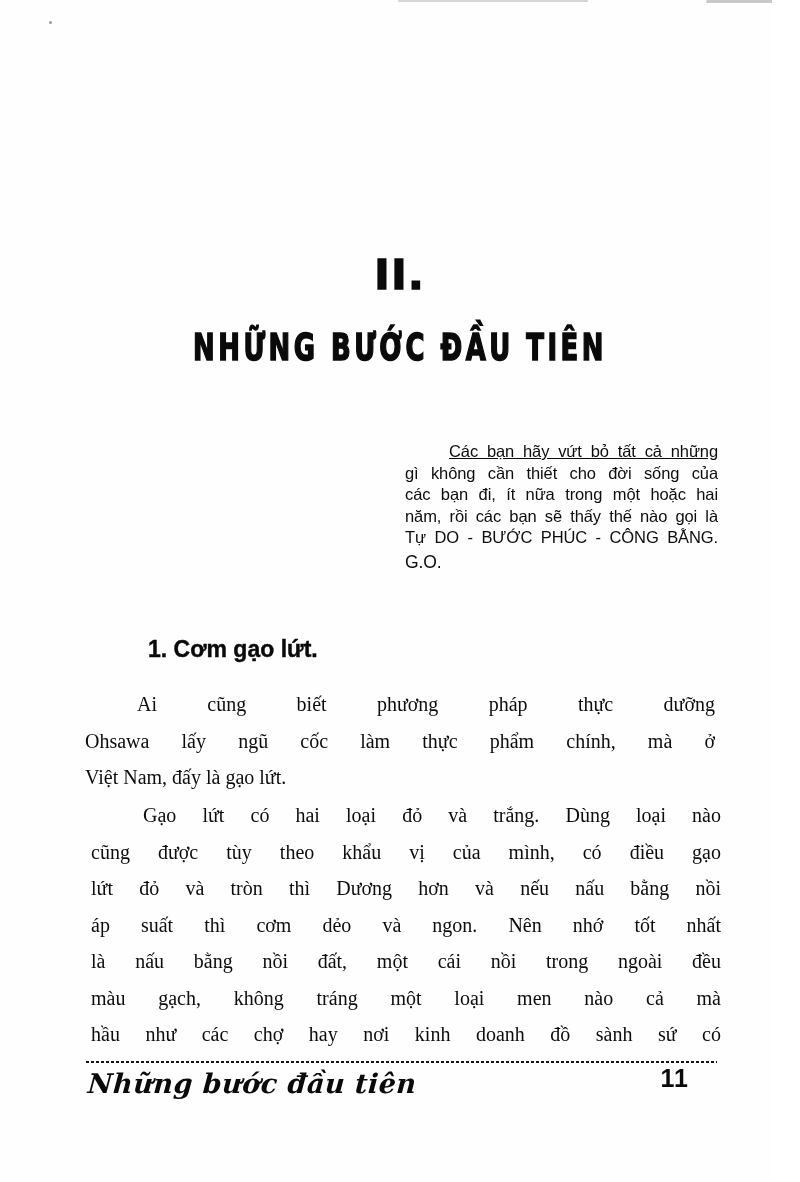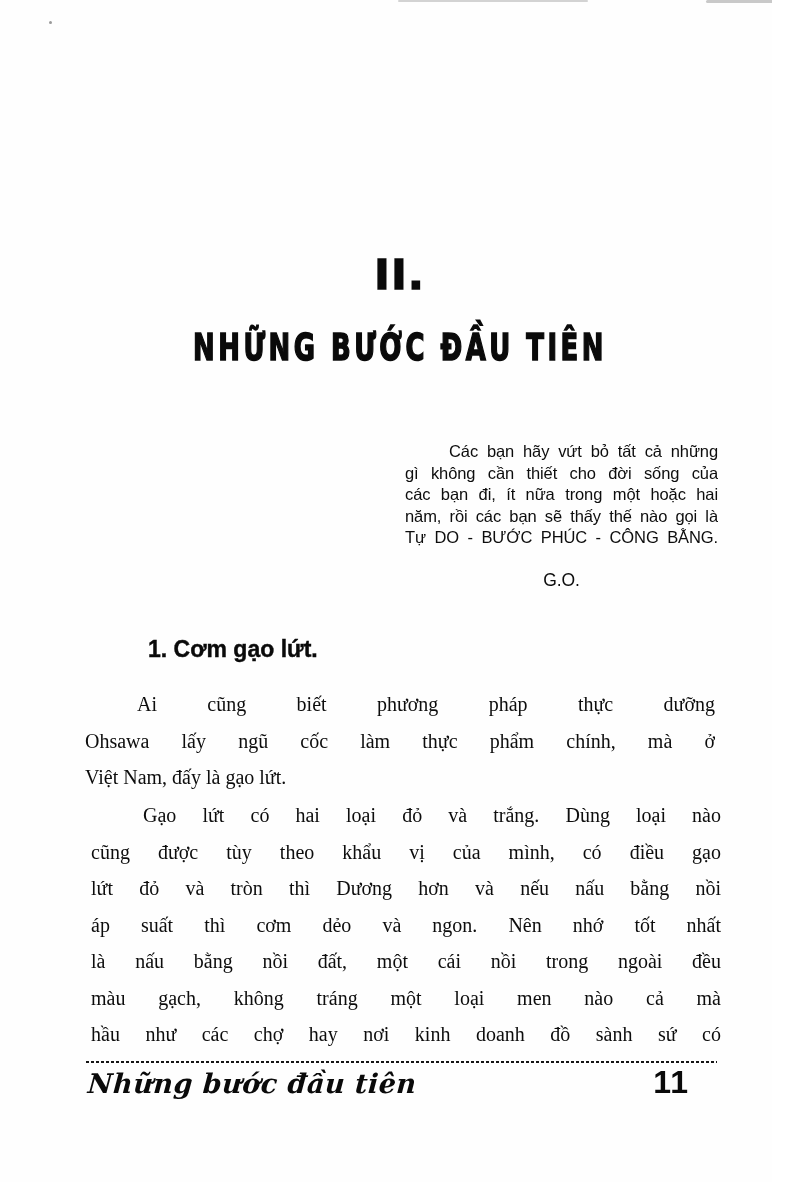--- a/index.html
+++ b/index.html
@@ -58,24 +58,24 @@
     line-height: 21.5px;
     color: #0d0d0d;
     letter-spacing: -0.1px;
   }
   .eline {
     text-align: justify;
     text-align-last: justify;
     white-space: nowrap;
     overflow: hidden;
   }
-  .eline.start { text-indent: 44px; }
+  .eline.start { text-indent: 44px; text-decoration: underline; }
   #epigraph-attribution {
-    text-align: center;
-    margin-top: 21px;
+    text-align: left;
+    margin-top: 3px;
     font-size: 17.5px;
   }
 
   
   #section-heading {
     position: absolute;
     left: 148px;
     top: 636px;
     font-family: "Liberation Sans", sans-serif;
     font-weight: bold;
@@ -128,21 +128,21 @@
     letter-spacing: 0.5px;
     color: #0a0a0a;
     transform: skewX(-4deg);
   }
   #footer-page-number {
     position: absolute;
     right: 83px;
     top: 1064px;
     font-family: "Liberation Sans", sans-serif;
     font-weight: bold;
-    font-size: 32px;
+    font-size: 25px;
     letter-spacing: 1px;
     color: #0a0a0a;
   }
 </style>
 </head>
 <body>
 
 <div id="page">
 
   <div class="artifact" id="artifact-top-center"></div>

